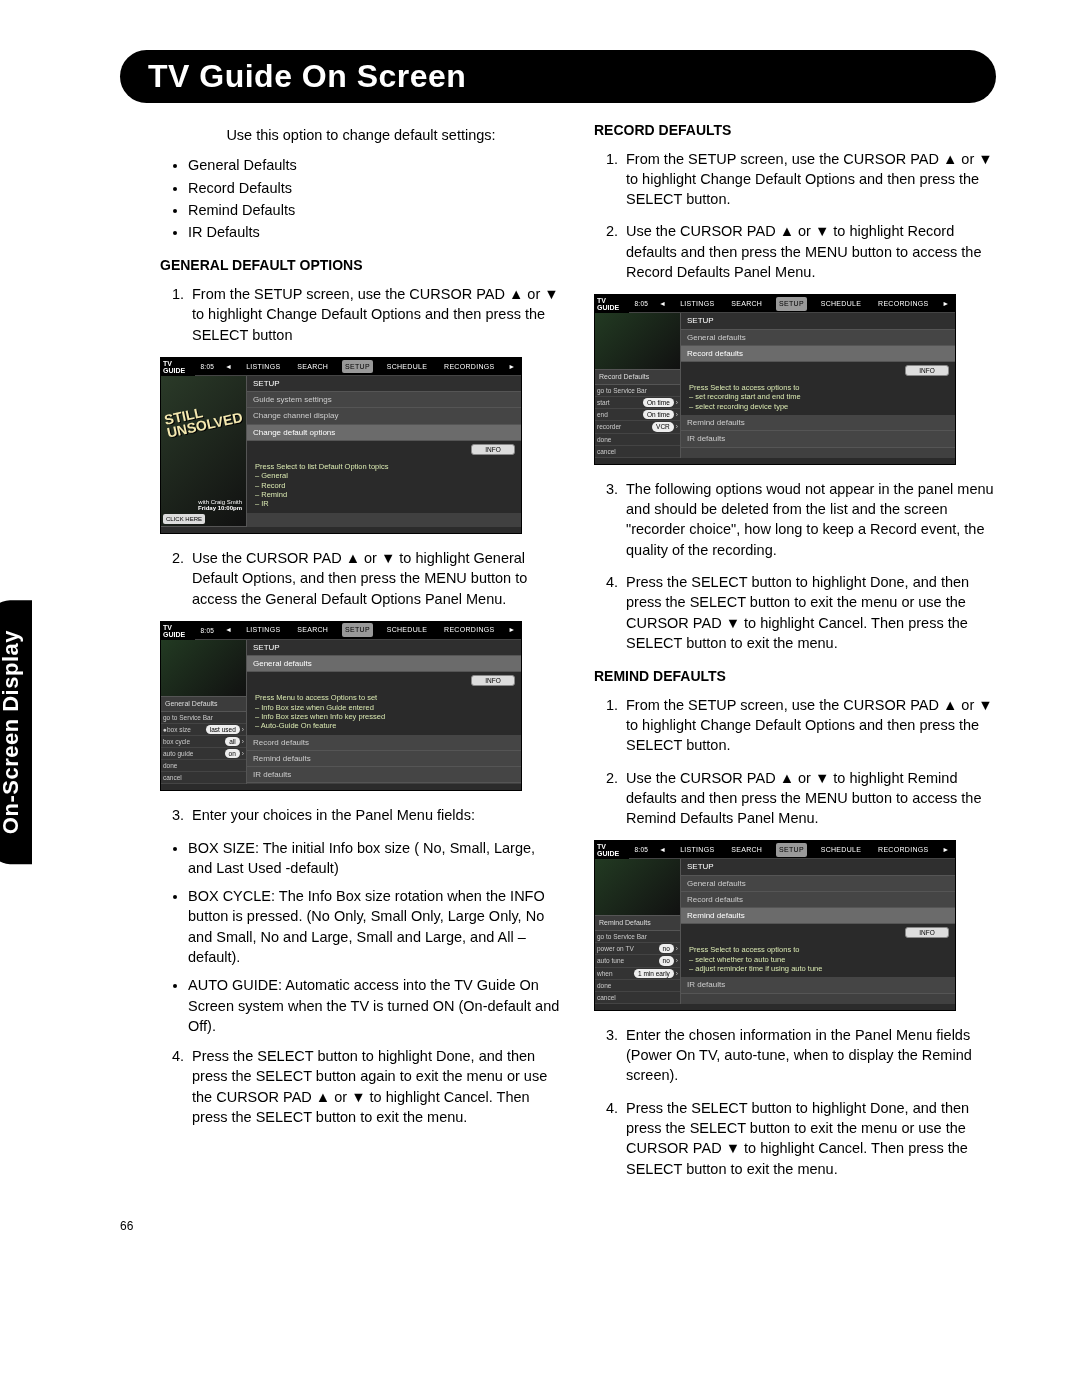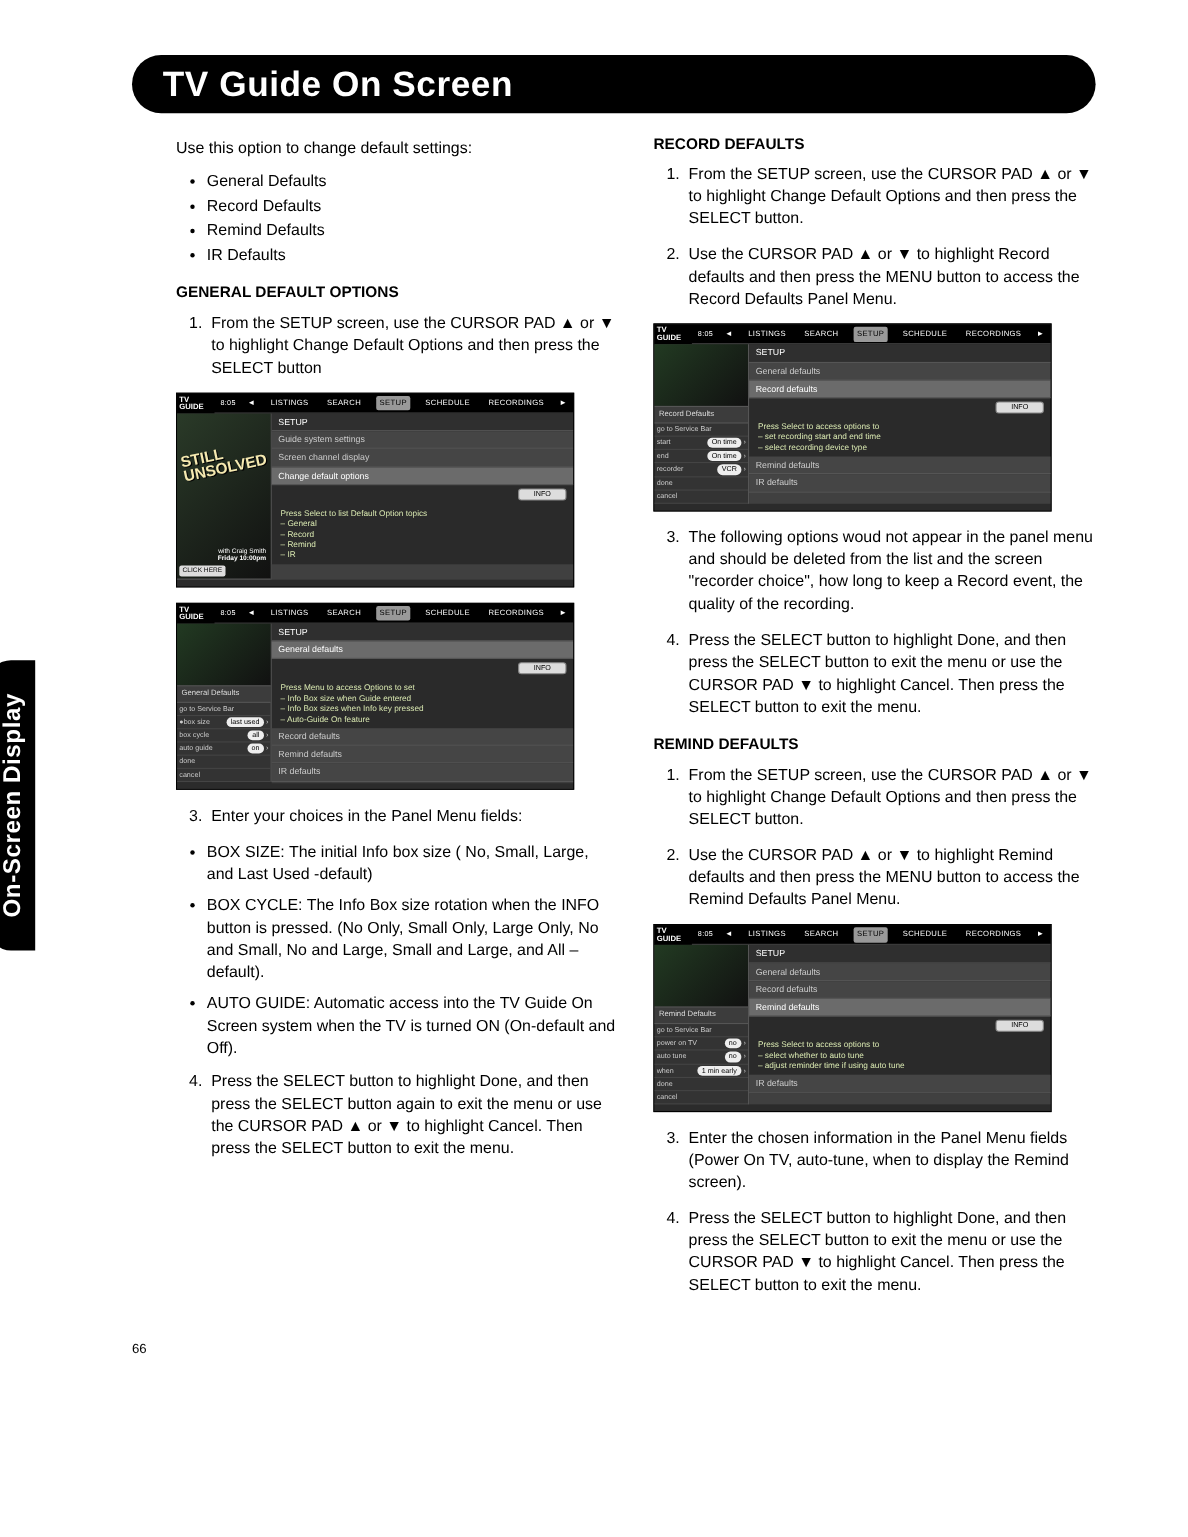--- a/index.html
+++ b/index.html
@@ -59,21 +59,21 @@
     text-transform: uppercase;
     font-size: 14px;
     letter-spacing: 0.3px;
     margin: 4px 0 4px 0;
   }
   .sub-title {
     font-weight: 700;
     font-size: 14px;
     margin: 14px 0 8px 0;
   }
-  p { margin: 4px 0 10px 0; }
+  p { margin: 4px 0 10px 0; text-align: center; }
   ul { margin: 2px 0 10px 0; padding-left: 28px; }
   ul li { margin-bottom: 2px; }
   ol { margin: 4px 0 12px 0; padding-left: 28px; }
   ol li { margin-bottom: 12px; padding-left: 4px; }
   .indent-list { padding-left: 28px; list-style: disc; }
   .indent-list li { margin-bottom: 8px; }
   .screenshot {
     width: 360px;
     background: #2a2a2a;
     border: 1px solid #000;
@@ -215,34 +215,39 @@
             <div class="ss-thumb big">
               <div class="promo"><span>STILL</span><br><span>UNSOLVED</span></div>
               <div class="promo2"><span>with Craig Smith</span><br><span style="font-weight:bold">Friday
 10:00pm</span></div>
               <div class="click-here">CLICK HERE</div>
             </div>
           </div>
           <div class="ss-right">
             <div class="ss-row hdr">SETUP</div>
             <div class="ss-row">Guide system settings</div>
-            <div class="ss-row">Screen channel display</div>
+            <div class="ss-row">Change channel display</div>
             <div class="ss-row sel">Change default options</div>
             <div class="ss-info">INFO</div>
             <div class="ss-msg" style="white-space:pre-line">Press Select to list Default Option topics
 – General
 – Record
 – Remind
 – IR</div>
             <div class="ss-right-fill"></div>
           </div>
         </div>
         <div class="ss-footer"></div>
       </div>
 
+      <ol start="2">
+        <li>
+          <span>Use the CURSOR PAD </span><span>▲</span><span> or </span><span>▼</span><span> to highlight General Default Options, and then press the MENU button to access the General Default Options Panel Menu.</span>
+        </li>
+      </ol>
 
       <div class="screenshot">
         <div class="ss-top">
           <div class="ss-logo">TV GUIDE</div>
           <div class="ss-tabs">
             <span style="font-size:6.5px;">8:05</span>
               <span>◄</span>
             <span class="ss-tab">LISTINGS</span>
             <span class="ss-tab">SEARCH</span>
             <span class="ss-tab sel">SETUP</span>

